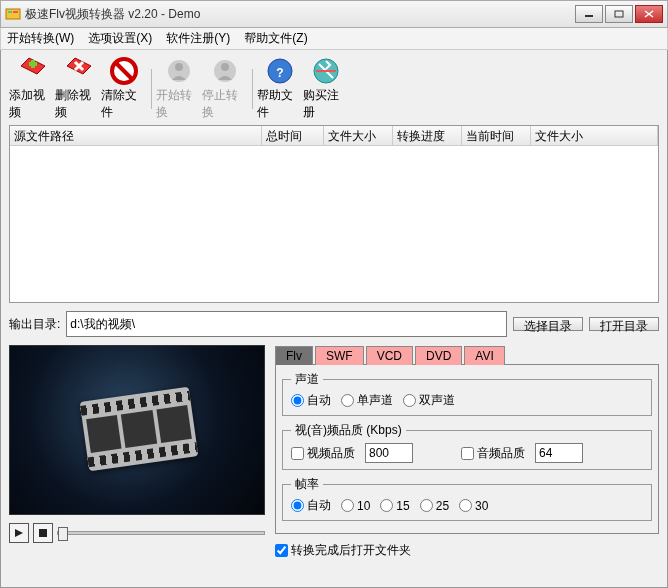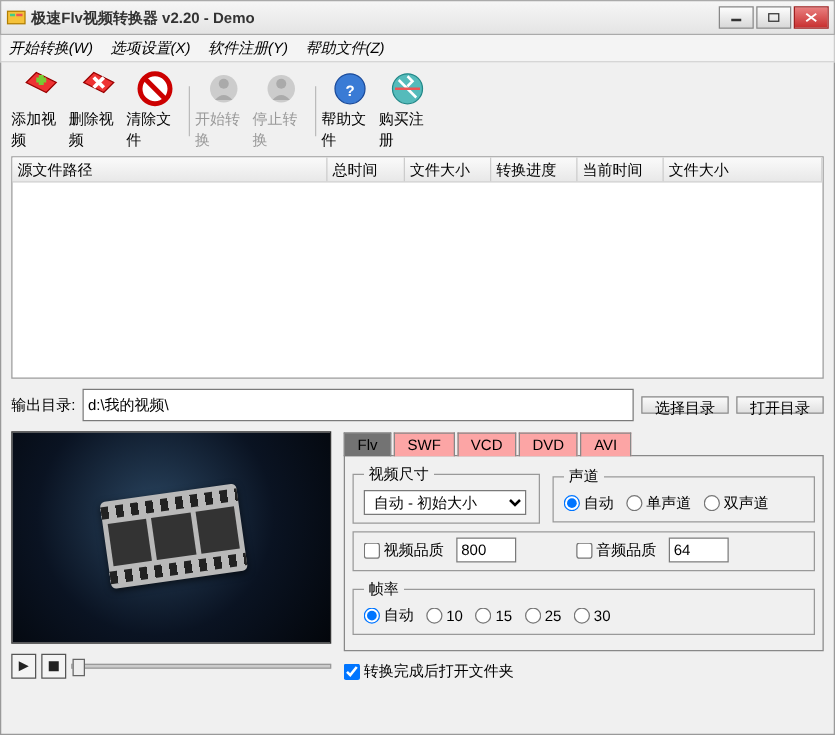--- a/index.html
+++ b/index.html
@@ -1,25 +1,25 @@
 <!DOCTYPE html>
 <html><head>
 <meta charset="utf-8">
 <style>
 * { box-sizing: border-box; margin: 0; padding: 0; font-family: "Microsoft YaHei", SimSun, sans-serif; font-size: 12px; }
 body { background: #f0f0f0; width: 668px; height: 588px; overflow: hidden; }
 
 .titlebar { height: 28px; background: linear-gradient(#f6f6f6,#e4e4e4); border: 1px solid #aaa; display: flex; align-items: center; padding: 0 4px; }
 .titlebar .icon { width: 16px; height: 16px; margin-right: 4px; }
-.titlebar .title { flex: 1; color: #333; font-weight: bold; }
+.titlebar .title { flex: 1; color: #333; }
 .winbtns { display: flex; gap: 2px; }
 .winbtn { width: 28px; height: 18px; border: 1px solid #888; background: linear-gradient(#fdfdfd,#d8d8d8); display: flex; align-items: center; justify-content: center; font-size: 10px; }
 .winbtn.close { background: linear-gradient(#e97e7e,#c83030); color: #fff; border-color: #a02020; }
 
-.menubar { height: 22px; background: #f4f4f4; border: 1px solid #ccc; border-top: none; display: flex; align-items: center; padding: 0 6px; gap: 14px; font-style: italic; }
+.menubar { height: 22px; background: #f4f4f4; border: 1px solid #ccc; border-top: none; display: flex; align-items: center; padding: 0 6px; gap: 14px; }
 .menubar span { cursor: default; }
 
 .content { border: 1px solid #999; border-top: none; background: #f0f0f0; padding: 4px 8px 8px 8px; height: 538px; }
 
 .toolbar { display: flex; align-items: center; padding: 2px 0 4px 0; gap: 0; }
 .tbtn { width: 46px; display: flex; flex-direction: column; align-items: center; gap: 1px; cursor: default; }
 .tbtn .ic { width: 30px; height: 30px; display: flex; align-items: center; justify-content: center; }
 .tbtn.disabled { color: #999; }
 .vsep { width: 1px; height: 40px; background: #bbb; margin: 0 4px; }
 
@@ -222,44 +222,41 @@
     <div class="settings">
       <div class="tabs">
         <div class="tab active">Flv</div>
         <div class="tab">SWF</div>
         <div class="tab">VCD</div>
         <div class="tab">DVD</div>
         <div class="tab">AVI</div>
       </div>
       <div class="panel">
         <div class="row">
-          <fieldset style="flex:0 0 150px">
-            <legend>视频尺寸</legend>
-            <select style="width:130px"><option>自动 - 初始大小</option></select>
-          </fieldset>
           <fieldset style="flex:1">
             <legend>声道</legend>
             <div class="row">
               <label class="radio">
                   <input type="radio" name="ch" checked="" style="">
                   <span>自动</span>
                 </label>
               <label class="radio">
                   <input type="radio" name="ch" style="">
                   <span>单声道</span>
                 </label>
               <label class="radio">
                   <input type="radio" name="ch" style="">
                   <span>双声道</span>
                 </label>
             </div>
           </fieldset>
         </div>
 
         <fieldset>
+          <legend>视(音)频品质 (Kbps)</legend>
           <div class="row">
             <label class="check">
                 <input type="checkbox" style="">
                 <span>视频品质</span>
               </label>
             <input type="text" class="small" value="800" style="">
             <span style="width:28px"></span>
             <label class="check">
                 <input type="checkbox" style="">
                 <span>音频品质</span>

